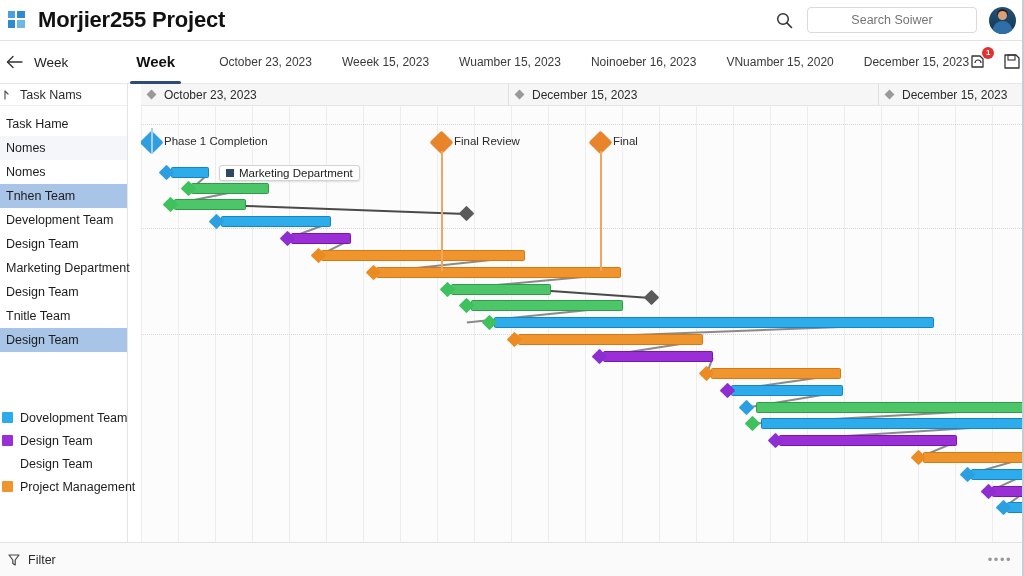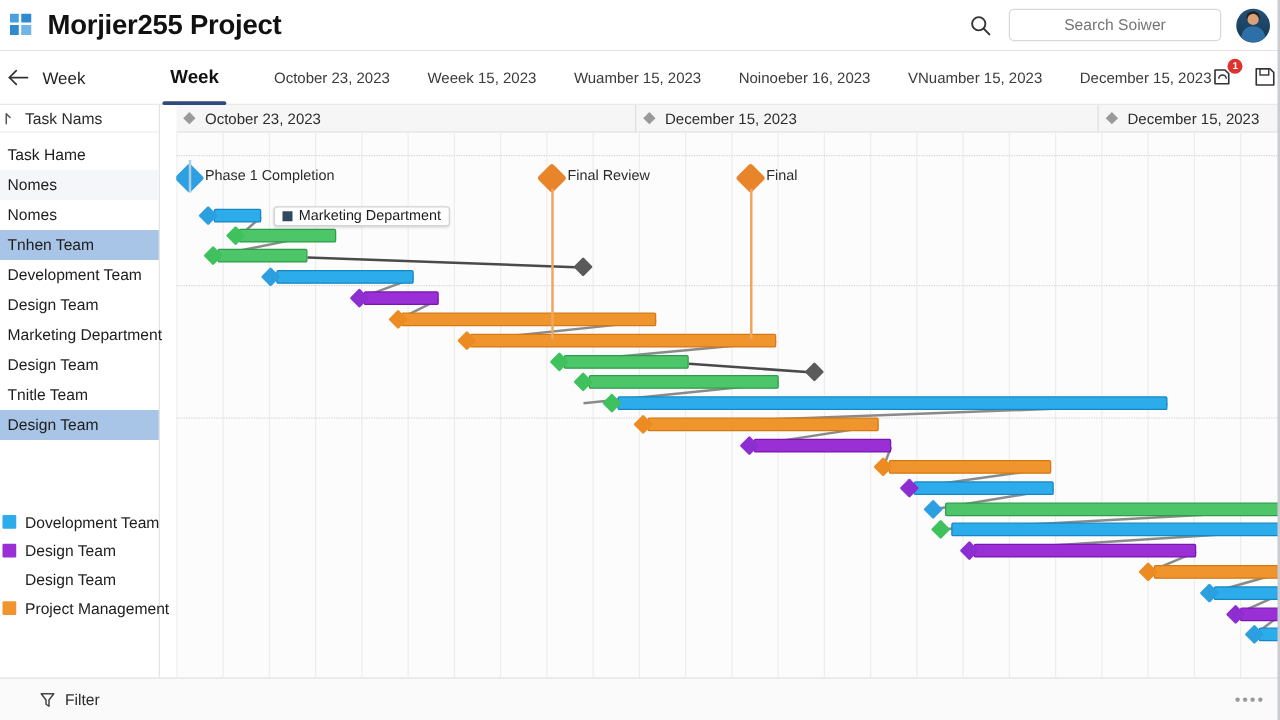--- a/index.html
+++ b/index.html
@@ -141,21 +141,21 @@
   .tooltip {
     position:absolute; background:#fff; border:1px solid #d3d3d3; border-radius:3px;
     height:16px; display:flex; align-items:center; gap:5px; padding:0 6px;
     font-size:11.5px; color:#1b1b1b; box-shadow:0 1px 2px rgba(0,0,0,.12); white-space:nowrap;
   }
   .tooltip .tsw { width:8px; height:8px; background:#2f4a60; }
 
   
   .bottombar {
     position:absolute; left:0; bottom:0; width:1024px; height:34px;
-    background:#fafafa; border-top:1px solid #e2e2e2; display:flex; align-items:center;padding-left:24px;
+    background:#fafafa; border-top:1px solid #e2e2e2; display:flex; align-items:center;
   }
   .filter-btn { display:flex; align-items:center; gap:7px; margin-left:7px; font-size:12.5px; color:#2b2b2b; cursor:pointer;}
   .dots { margin-left:auto; margin-right:12px; letter-spacing:1.5px; color:#9a9a9a; font-size:13px; cursor:pointer;}
   .edge-strip { position:absolute; right:0; top:0; width:2px; height:576px; background:#c9ccd1; }
 </style>
 </head>
 <body>
 
 <div id="app">
 
@@ -195,21 +195,21 @@
       <span class="back-label">Week</span>
     </span>
 
     <span class="tb-week-tab">Week</span>
 
     <div class="tb-dates">
       <span>October 23, 2023</span>
       <span>Weeek 15, 2023</span>
       <span>Wuamber 15, 2023</span>
       <span>Noinoeber 16, 2023</span>
-      <span>VNuamber 15, 2023</span>
+      <span>VNuamber 15, 2020</span>
       <span>December 15, 2023</span>
     </div>
 
     <div class="tb-icons">
       <span class="tb-ico">
         <svg width="20" height="19" viewBox="0 0 20 19">
           <path d="M3 4 L11 4 L14 7 L14 15 L3 15 Z" fill="none" stroke="#333" stroke-width="1.3" stroke-linejoin="round"></path>
           <path d="M6 11 a3 3 0 0 1 6 0" fill="none" stroke="#333" stroke-width="1.2"></path>
         </svg>
         <span class="badge">1</span>

